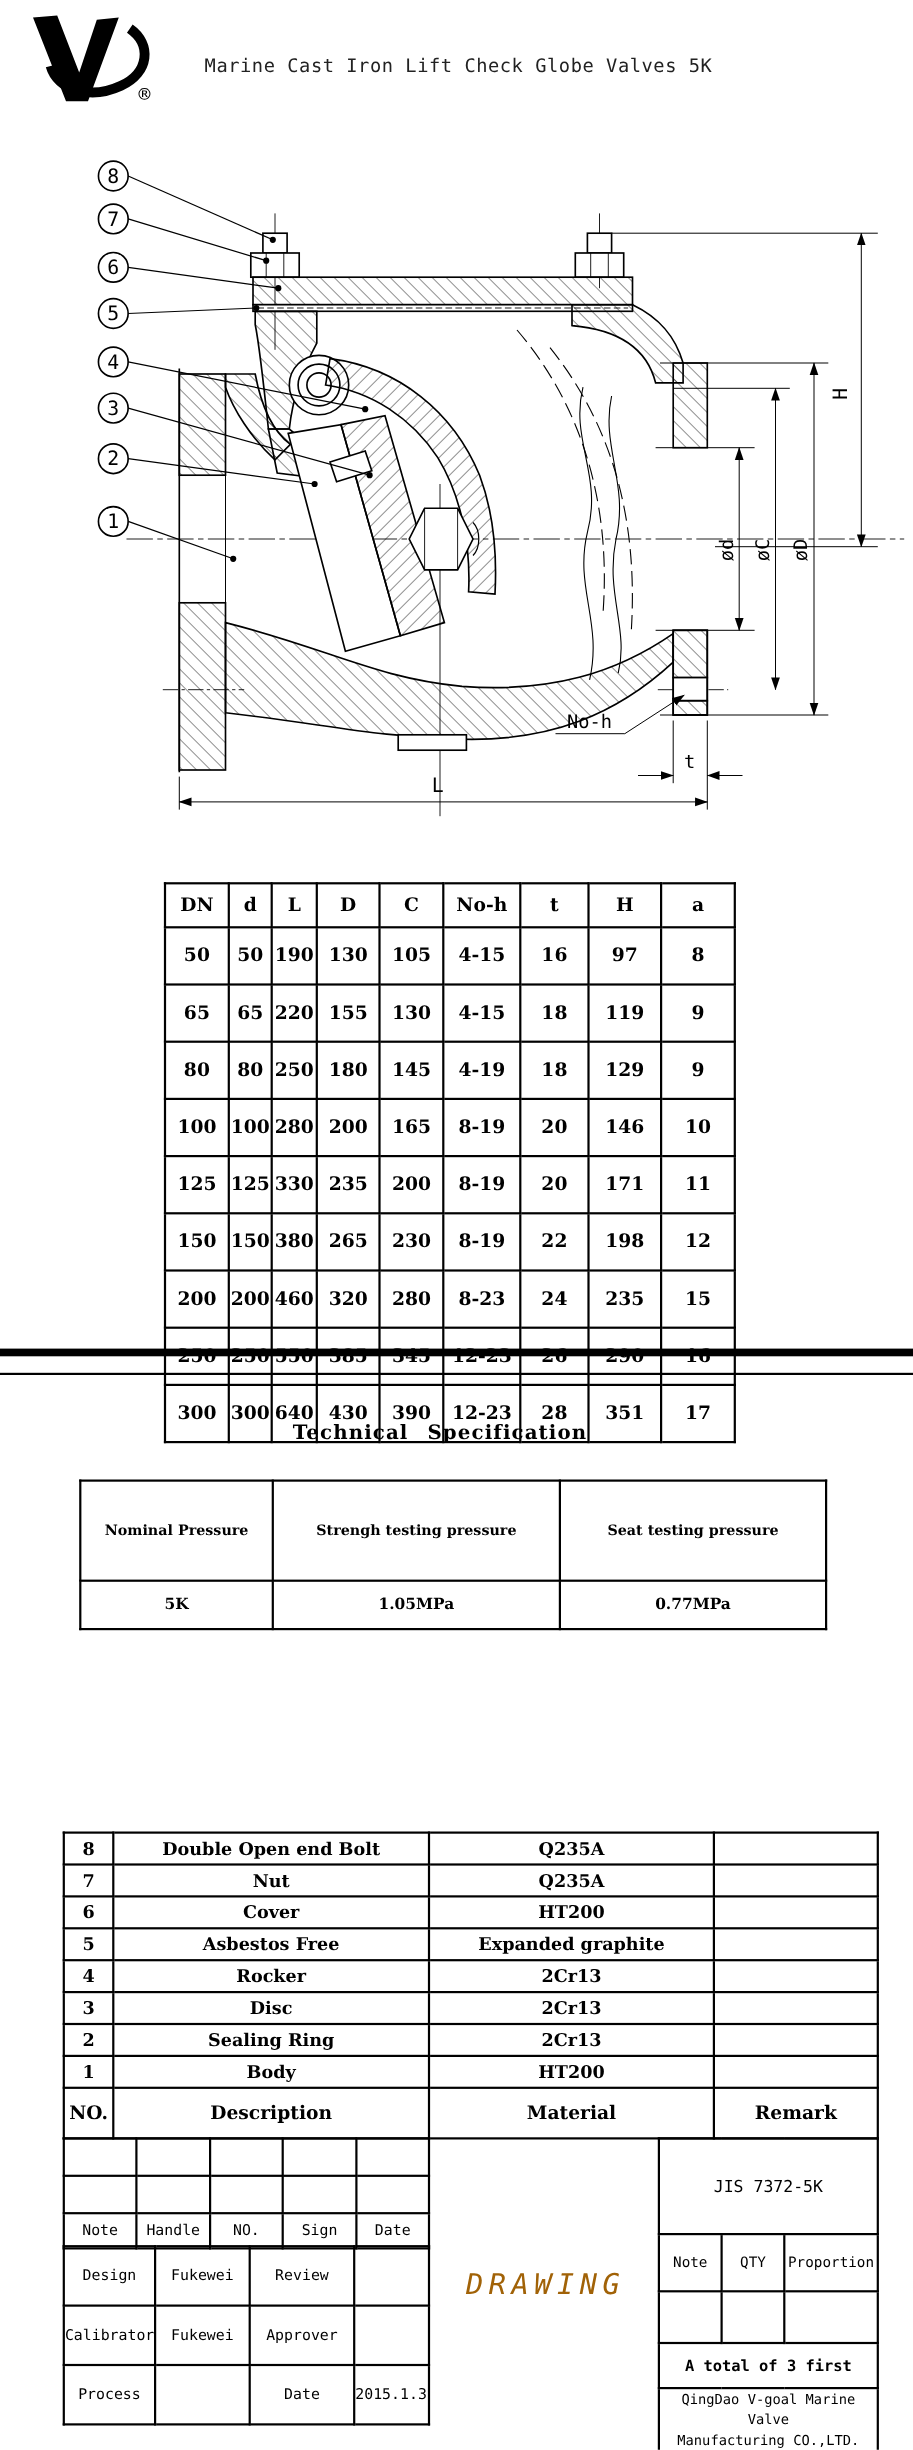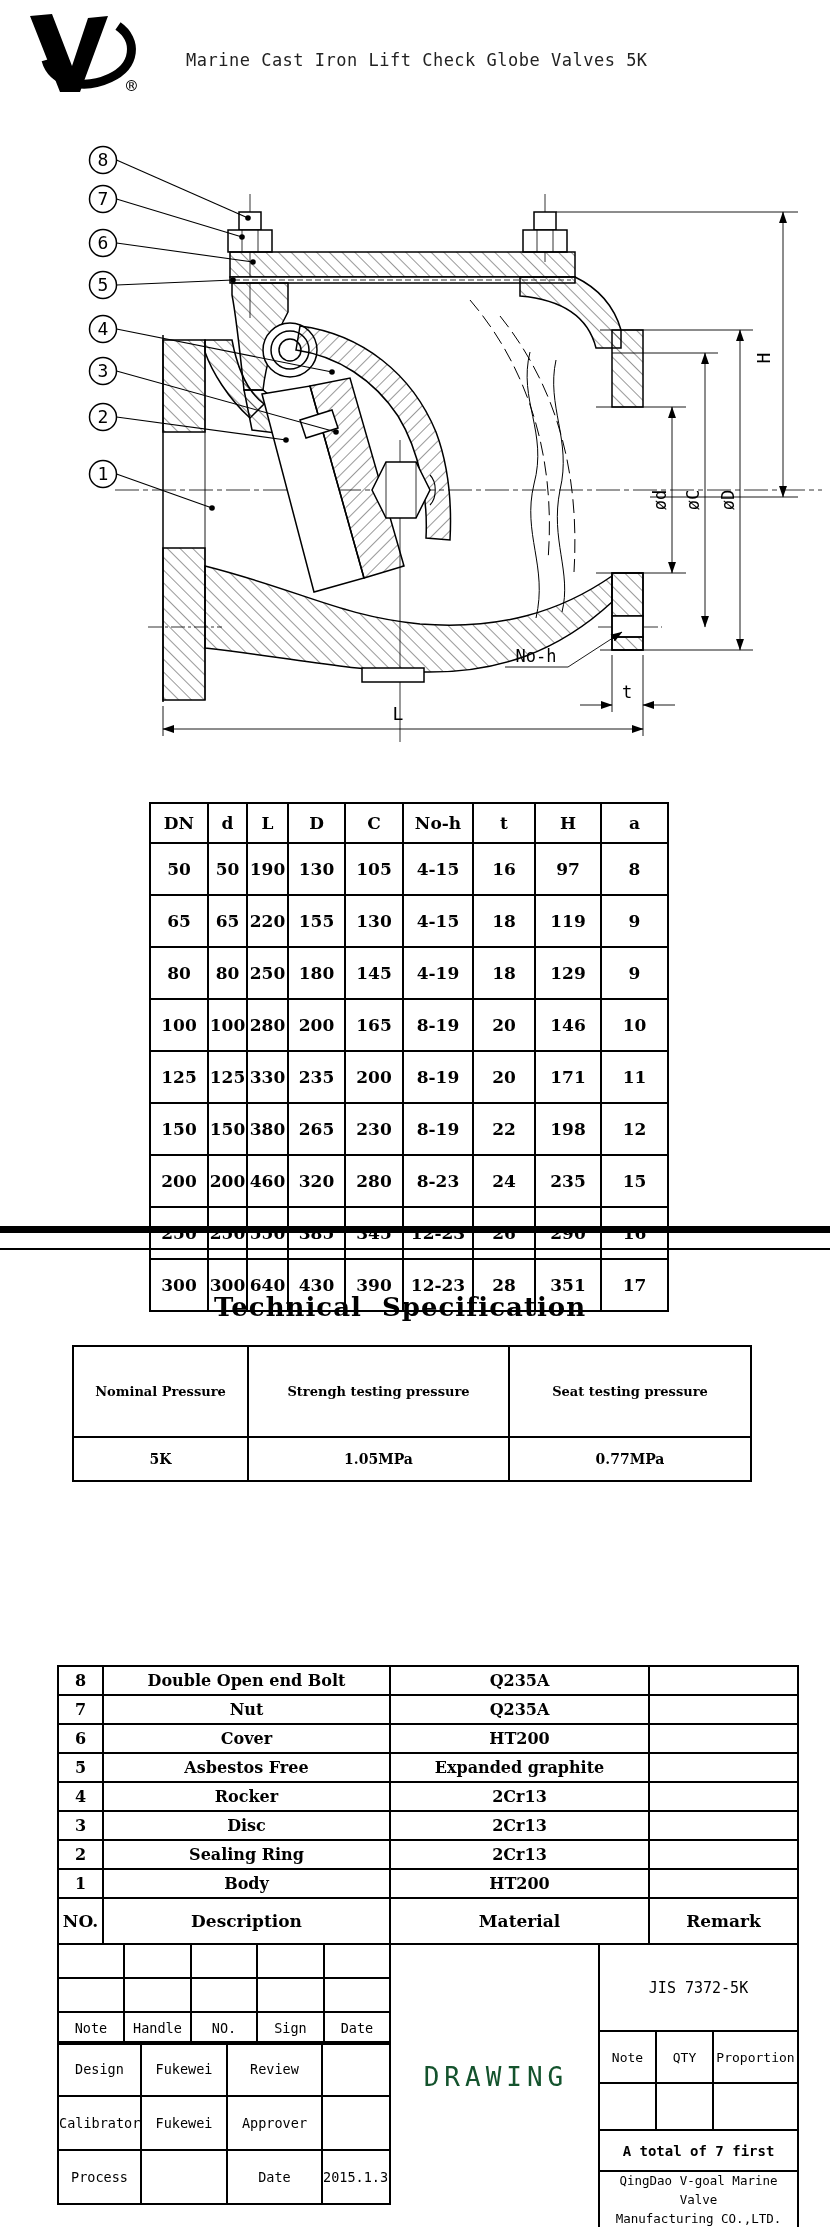--- a/index.html
+++ b/index.html
@@ -13,42 +13,42 @@
   td,th{border:2px solid #000;text-align:center;vertical-align:middle;padding:0;overflow:hidden;}
   
   #dim-table{left:149px;top:802px;}
   #dim-table table{width:518px;font-family:"DejaVu Serif",serif;font-weight:bold;font-size:17px;border-radius:21px;}
   #dim-table thead tr{height:40px;}
   #dim-table tbody tr{height:52px;}
   
   .rule{left:0;width:830px;background:#000;}
   
   #spec-heading{left:60px;top:1292px;width:680px;text-align:center;
-    font-family:"DejaVu Serif",serif;font-weight:bold;font-size:26px;letter-spacing:1px;word-spacing:10px;}
+    font-family:"DejaVu Serif",serif;font-weight:bold;font-size:18px;letter-spacing:1px;word-spacing:10px;}
   #spec-table{left:72px;top:1345px;}
   #spec-table table{width:678px;font-family:"DejaVu Serif",serif;font-weight:bold;}
   #spec-table tr.hd{height:91px;font-size:13px;}
   #spec-table tr.vl{height:44px;font-size:14px;margin-top:48px;}
   
   #parts-table{left:57px;top:1665px;}
   #parts-table table{width:740px;font-family:"DejaVu Serif",serif;font-weight:bold;font-size:16px;}
   #parts-table tbody tr{height:29px;}
   #parts-table tr.foot{height:46px;font-size:17px;}
   
   .tb{font-family:"DejaVu Sans Mono",monospace;font-size:13.5px;}
   #grid-a{left:57px;top:1943px;} #grid-a table{width:332px;} #grid-a tr{height:32px;}
   #grid-b{left:57px;top:2041px;} #grid-b table{width:332px;} #grid-b tr{height:54px;}
   #right-block{left:598px;top:1943px;} #right-block table{width:199px;}
   #right-block tr.r1{height:87px;font-size:15px;}
   #right-block tr.r2{height:52px;font-size:13px;}
   #right-block tr.r3{height:47px;}
   #right-block tr.r4{height:41px;font-weight:bold;font-size:14px;}
   #right-block tr.r5{height:52px;font-size:12.5px;line-height:1.5;}
   #drawing-label{left:396px;top:2062px;width:200px;text-align:center;
-    font-size:26px;letter-spacing:5px;color:#14532d;}
+    font-size:26px;letter-spacing:5px;color:#a16207;font-style:italic;}
   svg text{font-family:"DejaVu Sans Mono",monospace;fill:#000;stroke:none;}
 </style>
 </head>
 <body>
 
 <div id="sheet">
 
   <svg class="abs" style="left:22px;top:4px" width="135" height="95" viewBox="0 0 135 95">
     <path d="M8,12 L30,10 L50,62 L66,14 L86,12 L58,88 L38,88 Z" fill="#000"></path>
     <path d="M96,22 C116,36 114,62 88,74 C60,87 30,78 24,56" fill="none" stroke="#000" stroke-width="9"></path>
@@ -531,21 +531,21 @@
         <td>Note</td>
         <td>QTY</td>
         <td>Proportion</td>
       </tr>
       <tr class="r3">
             <td></td>
             <td></td>
             <td></td>
           </tr>
       <tr class="r4">
-        <td colspan="3">A total of 7 first</td>
+        <td colspan="3">A total of 3 first</td>
       </tr>
       <tr class="r5">
         <td colspan="3">
           <span>QingDao V-goal Marine Valve</span><br>
           <span>Manufacturing CO.,LTD.</span>
         </td>
       </tr>
     </tbody>
       </table>
   </div>

